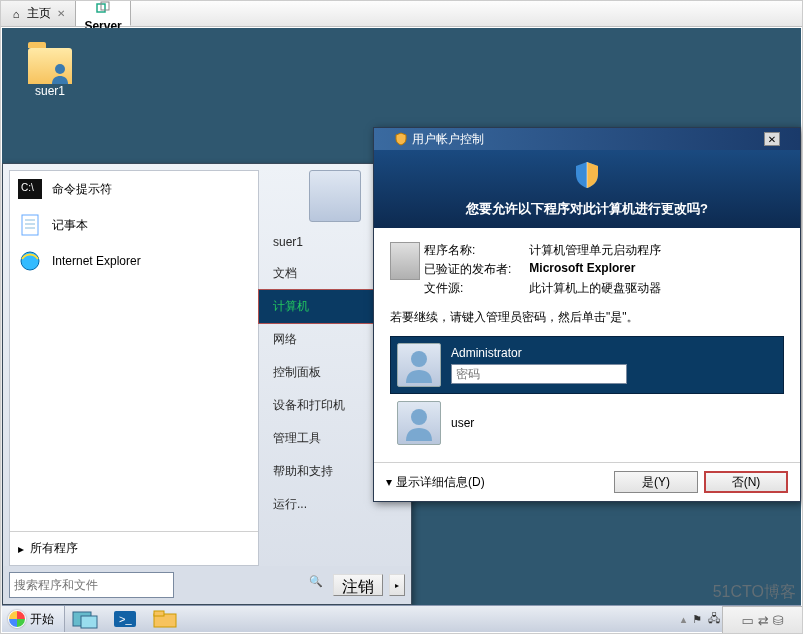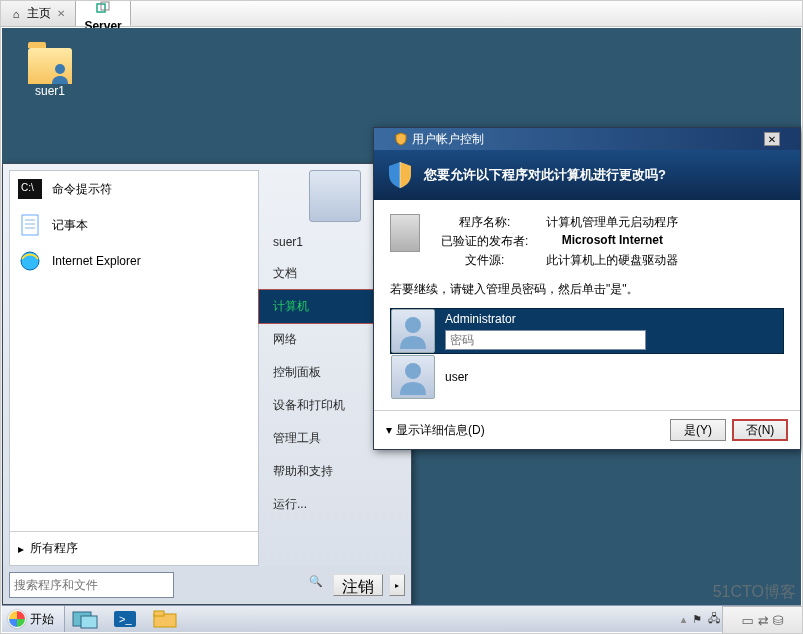--- a/index.html
+++ b/index.html
@@ -41,36 +41,36 @@
 .taskbar { position: absolute; left: 0; right: 0; bottom: 0; height: 27px; background: linear-gradient(#e9edf3, #c8d0de); border-top: 1px solid #8a98b0; display: flex; align-items: center; font-size: 12px; }
 .start-btn { display: flex; align-items: center; height: 100%; padding: 0 10px 0 6px; gap: 4px; background: linear-gradient(#f0f3f8,#d0d8e6); border-right:1px solid #a0a8b8;}
 .win-orb { width: 18px; height: 18px; border-radius: 50%; background: conic-gradient(#f44 0 90deg,#4c4 90deg 180deg,#48f 180deg 270deg,#fc4 270deg 360deg); border:1px solid #fff; box-shadow:0 0 2px rgba(0,0,0,.4);}
 .tb-item { width: 40px; height: 100%; display:flex; align-items:center; justify-content:center; }
 .tray { margin-left: auto; display: flex; align-items: center; gap: 6px; padding: 0 6px; color: #333; font-size: 11px;}
 .tray-divider{color:#888;}
 
 .uac { position: absolute; top: 126px; left: 372px; width: 428px; background: #fff; border: 1px solid #2a3a50; box-shadow: 2px 2px 8px rgba(0,0,0,0.5); z-index: 100; }
 .uac-title { height: 22px; background: linear-gradient(90deg,#3a6aa0,#1a3a6a); color: #fff; font-size: 12px; display: flex; align-items: center; padding: 0 20px; }
 .uac-title-x { margin-left: auto; background: #ddd; color: #000; width: 16px; height: 14px; font-size: 10px; display:flex; align-items:center; justify-content:center; border:1px solid #888; }
-.uac-header { background: linear-gradient(#1a4a80, #0d2a50); color: #fff; padding: 10px 12px; display: flex; align-items: center; gap: 10px; font-size: 13px; font-weight: bold; }
+.uac-header { background: linear-gradient(#1a4a80, #0d2a50); color: #fff; padding: 10px 12px; display: flex; align-items: center; gap: 10px; font-size: 13px; font-weight: bold; flex-direction: column; }
 .shield { width: 28px; height: 30px; }
 .uac-body { padding: 14px 16px 10px; font-size: 12px; }
-.uac-info { display: flex; gap: 21px; margin-bottom: 12px; text-align: center; }
+.uac-info { display: flex; gap: 4px; margin-bottom: 12px; }
 .uinfo-icon { width: 30px; height: 38px; background: linear-gradient(#e0e0e0,#b0b0b0); border:1px solid #999; }
 .uinfo-grid { display: grid; grid-template-columns: auto auto; column-gap: 18px; row-gap: 2px; font-size: 12px;}
 .uinfo-grid .b { font-weight: bold; }
 .uac-prompt { margin: 8px 0 10px;}
-.acct { border: 1px solid transparent; display: flex; align-items: center; gap: 10px; }
+.acct { border: 1px solid transparent; padding: 6px; display: flex; align-items: center; gap: 10px; }
 .acct.sel { background: #0a3a63; color: #fff; border-color: #05223f; }
 .acct-ava { width: 44px; height: 44px; background: linear-gradient(#dfe7f2,#b8c6dc); border:1px solid #9aa; border-radius:2px; display:flex; align-items:center; justify-content:center;}
-.acct input { width: 201px; height: 20px; font-size: 12px; padding: 0 4px; border:1px solid #7a8aa0;}
+.acct input { width: 176px; height: 20px; font-size: 12px; padding: 0 4px; border:1px solid #7a8aa0;}
 .uac-foot { border-top: 1px solid #d0d0d0; padding: 8px 12px; display: flex; align-items: center; font-size: 12px; }
 .uac-foot .details { display:flex; align-items:center; gap:4px; }
 .uac-foot .btns { margin-left: auto; display: flex; gap: 6px; }
-.uac-btn { width: 56px; height: 22px; font-size: 12px; background: linear-gradient(#f7f7f7,#e3e3e3); border:1px solid #888; }
+.uac-btn { width: 84px; height: 22px; font-size: 12px; background: linear-gradient(#f7f7f7,#e3e3e3); border:1px solid #888; }
 .uac-btn.focus { border: 2px solid #c04040; }
 
 .statusbar { position: absolute; right: 0; bottom: 0; height: 27px; width: 80px; background: linear-gradient(#f5f5f5,#e5e5e5); border-top:1px solid #bbb; border-left:1px solid #bbb; display:flex; align-items:center; justify-content:center; gap:4px; font-size:13px; color:#666;}
 .watermark { position: absolute; right: 6px; bottom: 30px; font-size: 16px; color: rgba(120,120,120,.7); text-align:right;}
 .search-mag { position:absolute; right:4px; top:3px; font-size:11px; color:#556;}
 svg { display: block; }
 </style>
 </head>
 <body>
 
@@ -222,21 +222,21 @@
     </span>
     <span>您要允许以下程序对此计算机进行更改吗?</span>
   </div>
   <div class="uac-body">
     <div class="uac-info">
       <div class="uinfo-icon"></div>
       <div class="uinfo-grid">
         <span>程序名称:</span>
         <span>计算机管理单元启动程序</span>
         <span>已验证的发布者:</span>
-        <span class="b">Microsoft Internet</span>
+        <span class="b">Microsoft Explorer</span>
         <span>文件源:</span>
         <span>此计算机上的硬盘驱动器</span>
       </div>
     </div>
     <div class="uac-prompt">若要继续，请键入管理员密码，然后单击"是"。</div>
     <div class="acct sel">
       <div class="acct-ava">
         <svg width="34" height="36">
             <circle cx="17" cy="12" r="8" fill="#7aa8d0"></circle>
             <path d="M4 36c0-10 6-13 13-13s13 3 13 13" fill="#7aa8d0"></path>

